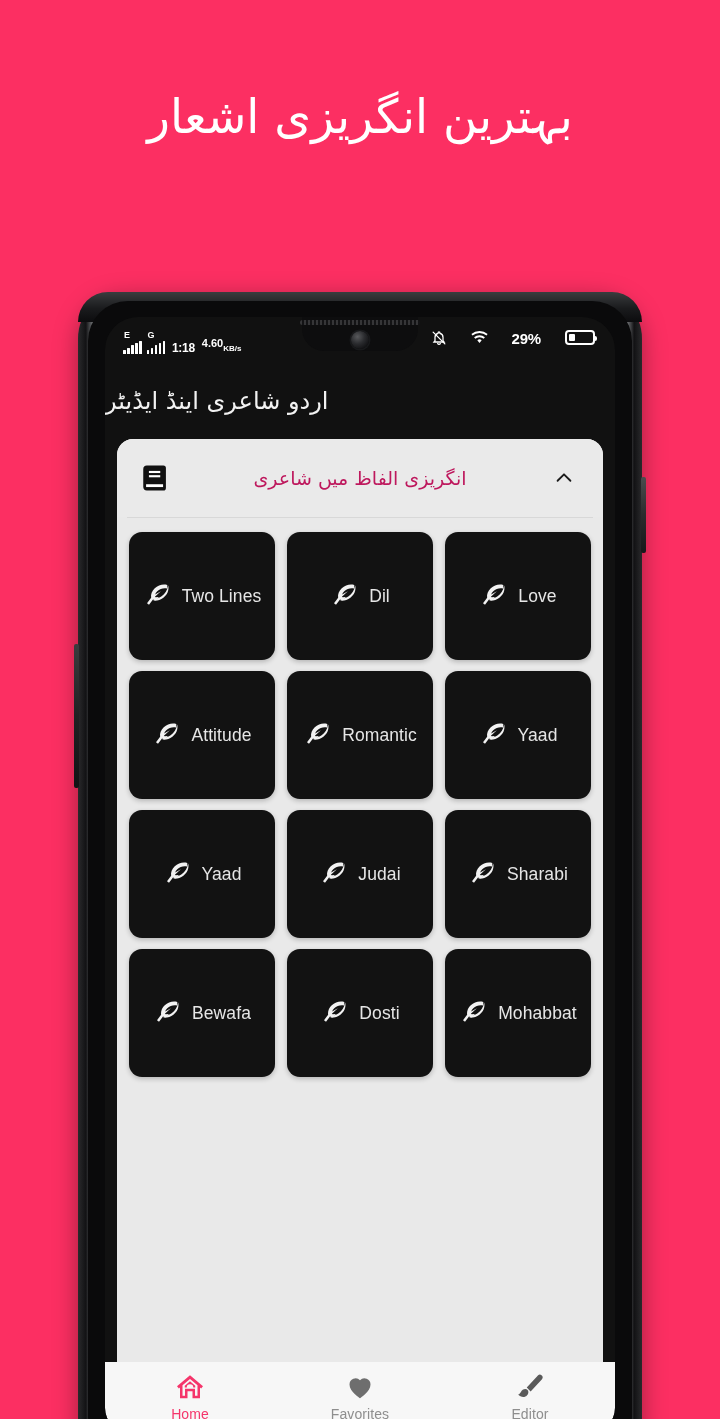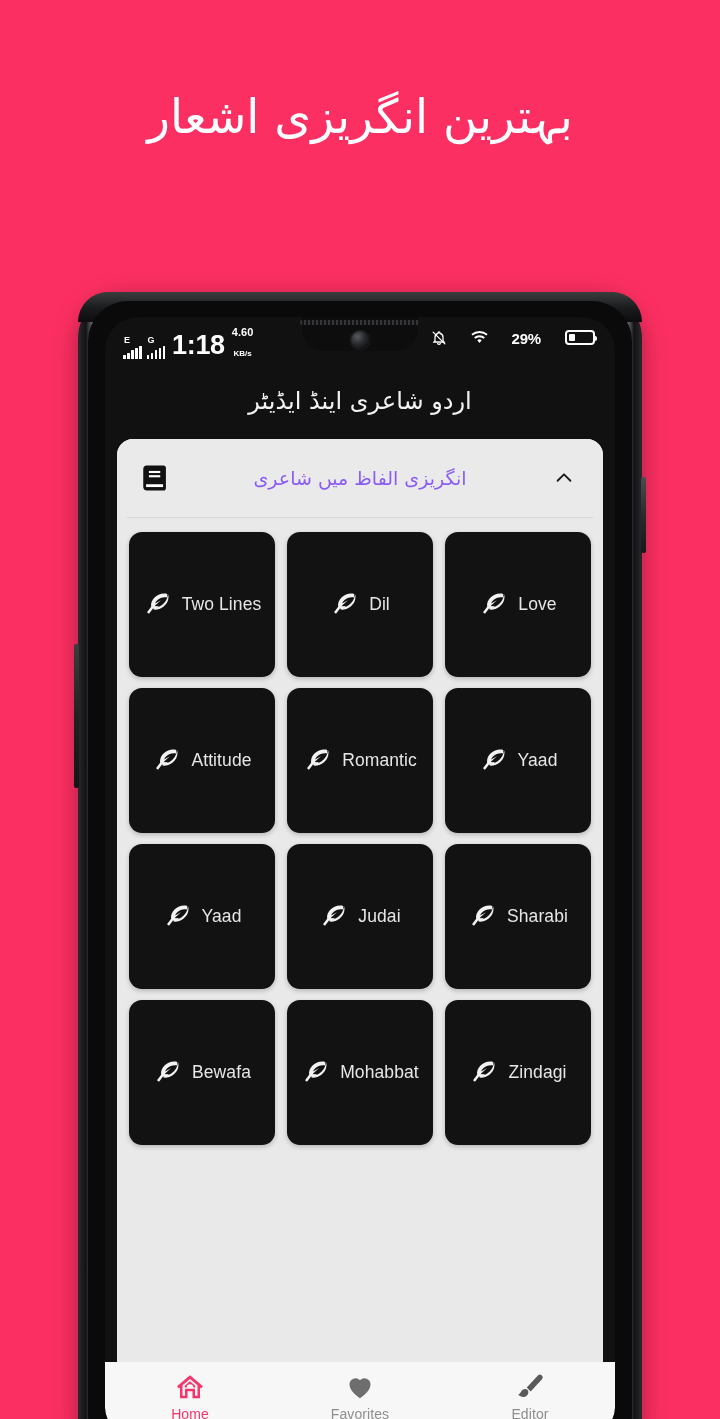--- a/index.html
+++ b/index.html
@@ -171,29 +171,29 @@
     gap: 1.5px;
     height: 13px;
   }
   .bars i { display: block; width: 2.5px; background: #fff; border-radius: 0.5px; }
   .bars i:nth-child(1) { height: 4px; }
   .bars i:nth-child(2) { height: 6.5px; }
   .bars i:nth-child(3) { height: 9px; }
   .bars i:nth-child(4) { height: 11.5px; }
   .bars i:nth-child(5) { height: 13px; }
   .status-time {
-    font-size: 27px;
+    font-size: 12px;
     font-weight: bold;
     line-height: 1;
     margin-left: 2px;
     letter-spacing: -0.3px;
   }
   .netspeed {
     display: flex;
-    flex-direction: column;
+    flex-direction: row;
     align-items: center;
     line-height: 1;
     margin-left: 2px;
     margin-bottom: 1px;
   }
   .netspeed .val { font-size: 11px; font-weight: bold; }
   .netspeed .unit { font-size: 8px; font-weight: bold; margin-top: 12px; }
 
   .status-right {
     display: flex;
@@ -221,21 +221,20 @@
   }
   .battery-fill { height: 100%; background: #fff; border-radius: 1px; }
 
   
   .app-title-bar {
     position: absolute;
     top: 46px; left: 0; right: 0;
     height: 76px;
     display: flex;
     align-items: center;
-    justify-content: center;
     background: #111111;
     z-index: 3;
   }
   .app-title {
     color: #f2f2f2;
     font-family: "DejaVu Sans", "Liberation Sans", sans-serif;
     font-size: 24px;
     direction: rtl;
     unicode-bidi: bidi-override;
   }
@@ -258,21 +257,21 @@
     display: flex;
     align-items: center;
     padding: 0 22px;
     box-sizing: border-box;
     background: #eaeaea;
   }
   .book-icon { width: 34px; height: 34px; flex: 0 0 34px; }
   .category-title {
     flex: 1;
     text-align: center;
-    color: #8b5cf6;
+    color: #be185d;
     font-family: "DejaVu Sans", "Liberation Sans", sans-serif;
     font-size: 19px;
     direction: rtl;
     unicode-bidi: bidi-override;
   }
   .chevron-btn {
     width: 34px; height: 34px;
     flex: 0 0 34px;
     display: flex;
     align-items: center;
@@ -286,21 +285,21 @@
   }
 
   
   .tile-grid {
     padding: 14px 12px 12px 12px;
     display: grid;
     grid-template-columns: repeat(3, 1fr);
     gap: 11px 12px;
   }
   .tile {
-    height: 145px;
+    height: 128px;
     background: #121212;
     border-radius: 13px;
     display: flex;
     align-items: center;
     justify-content: center;
     gap: 9px;
     box-shadow: 0 2px 5px rgba(0,0,0,0.22);
   }
   .feather-icon { width: 30px; height: 30px; flex: 0 0 30px; }
   .tile-label {
@@ -496,28 +495,28 @@
                   <path d="M19.4 3.1c-3.4-1-7.3 0.1-10 2.7-2.3 2.2-3.3 5-2.9 7.6l-3.3 4.3 1.6 1.2 3.2-4.2c0.6 0.3 1.2 0.5 1.9 0.6l2.9-2.6-2.7 0.2c-0.2-0.1-0.4-0.2-0.6-0.3l4.8-4.4-4.6 2.6c0.3-0.9 0.9-1.8 1.7-2.6 2.2-2.1 5.5-2.9 8.1-2.1z"></path>
                   <path d="M20.2 3.6c-0.7 3.7-2.6 6.7-5.3 8.5-1.7 1.2-3.6 1.8-5.3 1.8l-1.3 1.7c2.6 0.4 5.6-0.4 8-2.2 3-2.3 4.7-5.9 3.9-9.8z"></path>
                 </svg></span>
               <span class="tile-label">Bewafa</span>
             </div>
             <div class="tile">
               <span class="feather-icon"><svg width="30" height="30" viewBox="0 0 24 24" fill="#f2f2f2">
                   <path d="M19.4 3.1c-3.4-1-7.3 0.1-10 2.7-2.3 2.2-3.3 5-2.9 7.6l-3.3 4.3 1.6 1.2 3.2-4.2c0.6 0.3 1.2 0.5 1.9 0.6l2.9-2.6-2.7 0.2c-0.2-0.1-0.4-0.2-0.6-0.3l4.8-4.4-4.6 2.6c0.3-0.9 0.9-1.8 1.7-2.6 2.2-2.1 5.5-2.9 8.1-2.1z"></path>
                   <path d="M20.2 3.6c-0.7 3.7-2.6 6.7-5.3 8.5-1.7 1.2-3.6 1.8-5.3 1.8l-1.3 1.7c2.6 0.4 5.6-0.4 8-2.2 3-2.3 4.7-5.9 3.9-9.8z"></path>
                 </svg></span>
+              <span class="tile-label">Dosti</span>
+            </div>
+            <div class="tile">
+              <span class="feather-icon"><svg width="30" height="30" viewBox="0 0 24 24" fill="#f2f2f2">
+                  <path d="M19.4 3.1c-3.4-1-7.3 0.1-10 2.7-2.3 2.2-3.3 5-2.9 7.6l-3.3 4.3 1.6 1.2 3.2-4.2c0.6 0.3 1.2 0.5 1.9 0.6l2.9-2.6-2.7 0.2c-0.2-0.1-0.4-0.2-0.6-0.3l4.8-4.4-4.6 2.6c0.3-0.9 0.9-1.8 1.7-2.6 2.2-2.1 5.5-2.9 8.1-2.1z"></path>
+                  <path d="M20.2 3.6c-0.7 3.7-2.6 6.7-5.3 8.5-1.7 1.2-3.6 1.8-5.3 1.8l-1.3 1.7c2.6 0.4 5.6-0.4 8-2.2 3-2.3 4.7-5.9 3.9-9.8z"></path>
+                </svg></span>
               <span class="tile-label">Mohabbat</span>
-            </div>
-            <div class="tile">
-              <span class="feather-icon"><svg width="30" height="30" viewBox="0 0 24 24" fill="#f2f2f2">
-                  <path d="M19.4 3.1c-3.4-1-7.3 0.1-10 2.7-2.3 2.2-3.3 5-2.9 7.6l-3.3 4.3 1.6 1.2 3.2-4.2c0.6 0.3 1.2 0.5 1.9 0.6l2.9-2.6-2.7 0.2c-0.2-0.1-0.4-0.2-0.6-0.3l4.8-4.4-4.6 2.6c0.3-0.9 0.9-1.8 1.7-2.6 2.2-2.1 5.5-2.9 8.1-2.1z"></path>
-                  <path d="M20.2 3.6c-0.7 3.7-2.6 6.7-5.3 8.5-1.7 1.2-3.6 1.8-5.3 1.8l-1.3 1.7c2.6 0.4 5.6-0.4 8-2.2 3-2.3 4.7-5.9 3.9-9.8z"></path>
-                </svg></span>
-              <span class="tile-label">Zindagi</span>
             </div>
           </div>
       </div>
 
       <div class="bottom-nav">
         <div class="nav-item active">
           <span class="nav-icon">
             <svg width="30" height="30" viewBox="0 0 24 24" fill="#f5356b">
               <path d="M12 2.6 1.6 11.3l1.5 1.8L4 12.4V21h6v-5.6h4V21h6v-8.6l0.9 0.7 1.5-1.8L12 2.6z"></path>
               <path d="M12 5.6l6 5V19h-2v-5.6H8V19H6v-8.4l6-5z" fill="#f7f7f7"></path>

